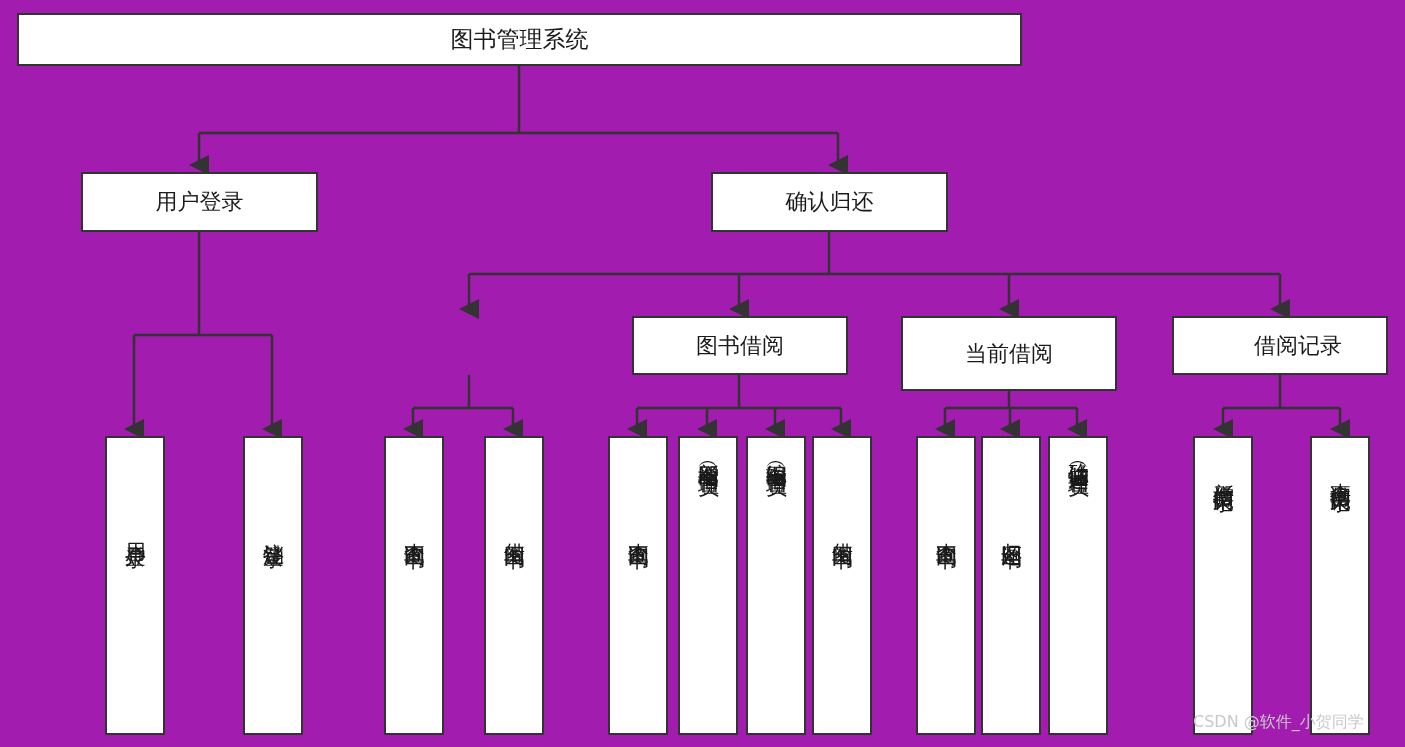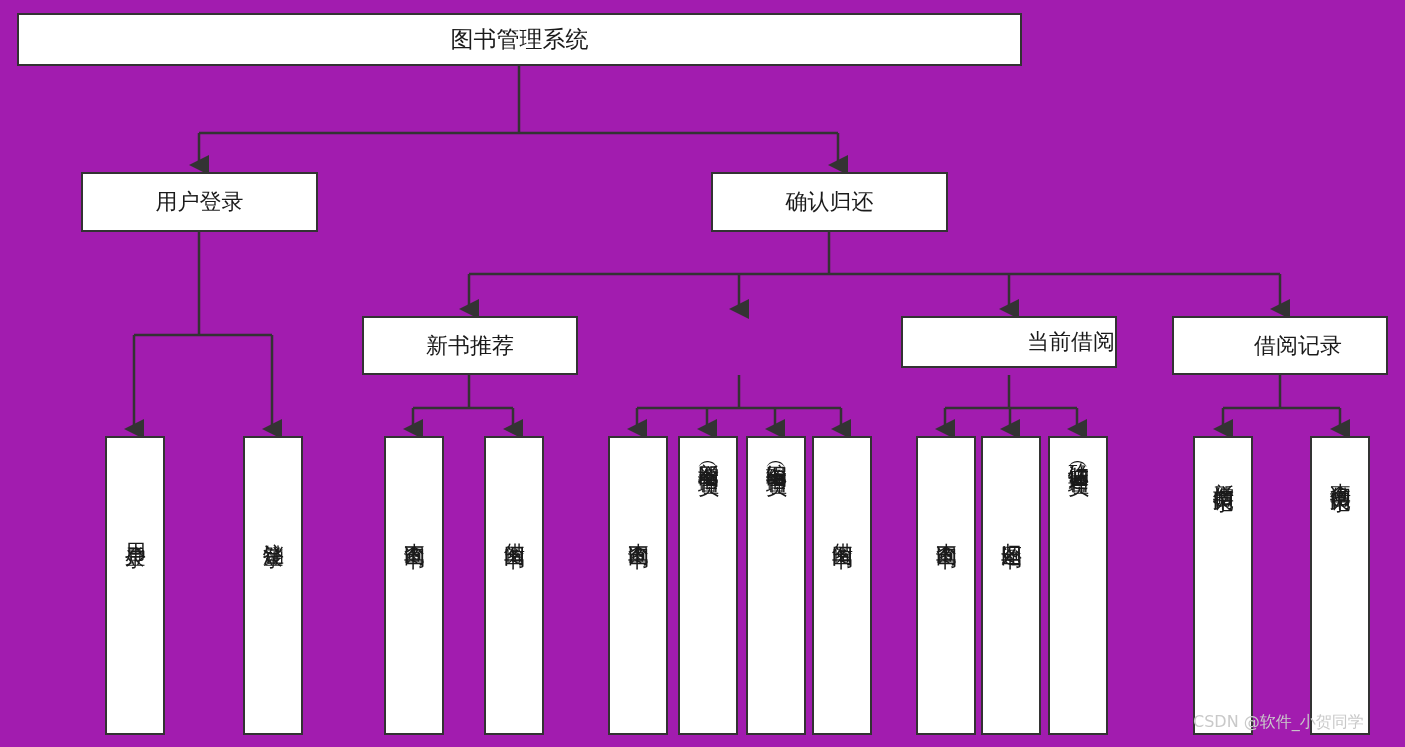--- a/index.html
+++ b/index.html
@@ -132,24 +132,24 @@
     <span>图书管理系统</span>
   </div>
 
   <div class="node level2" style="left:81px; top:172px; width:237px; height:60px;">
     <span>用户登录</span>
   </div>
   <div class="node level2" style="left:711px; top:172px; width:237px; height:60px;">
     <span>确认归还</span>
   </div>
 
-  <div class="node level3" style="left:362px; top:316px; width:216px; height:59px;">
-    <span>新书推荐</span>
-  </div>
-  <div class="node level3" style="left:901px; top:316px; width:216px; height:52px;justify-content:flex-end;">
+  <div class="node level3" style="left:632px; top:316px; width:216px; height:59px;">
+    <span>图书借阅</span>
+  </div>
+  <div class="node level3" style="left:901px; top:316px; width:216px; height:75px;">
     <span>当前借阅</span>
   </div>
   <div class="node level3" style="left:1172px; top:316px; width:216px; height:59px;padding-left:36px;">
     <span>借阅记录</span>
   </div>
 
   <div class="node leaf mid" style="left:105px; top:436px; width:60px; height:299px;">
     <span class="vtext">用户登录</span>
   </div>
   <div class="node leaf mid" style="left:243px; top:436px; width:60px; height:299px;">

